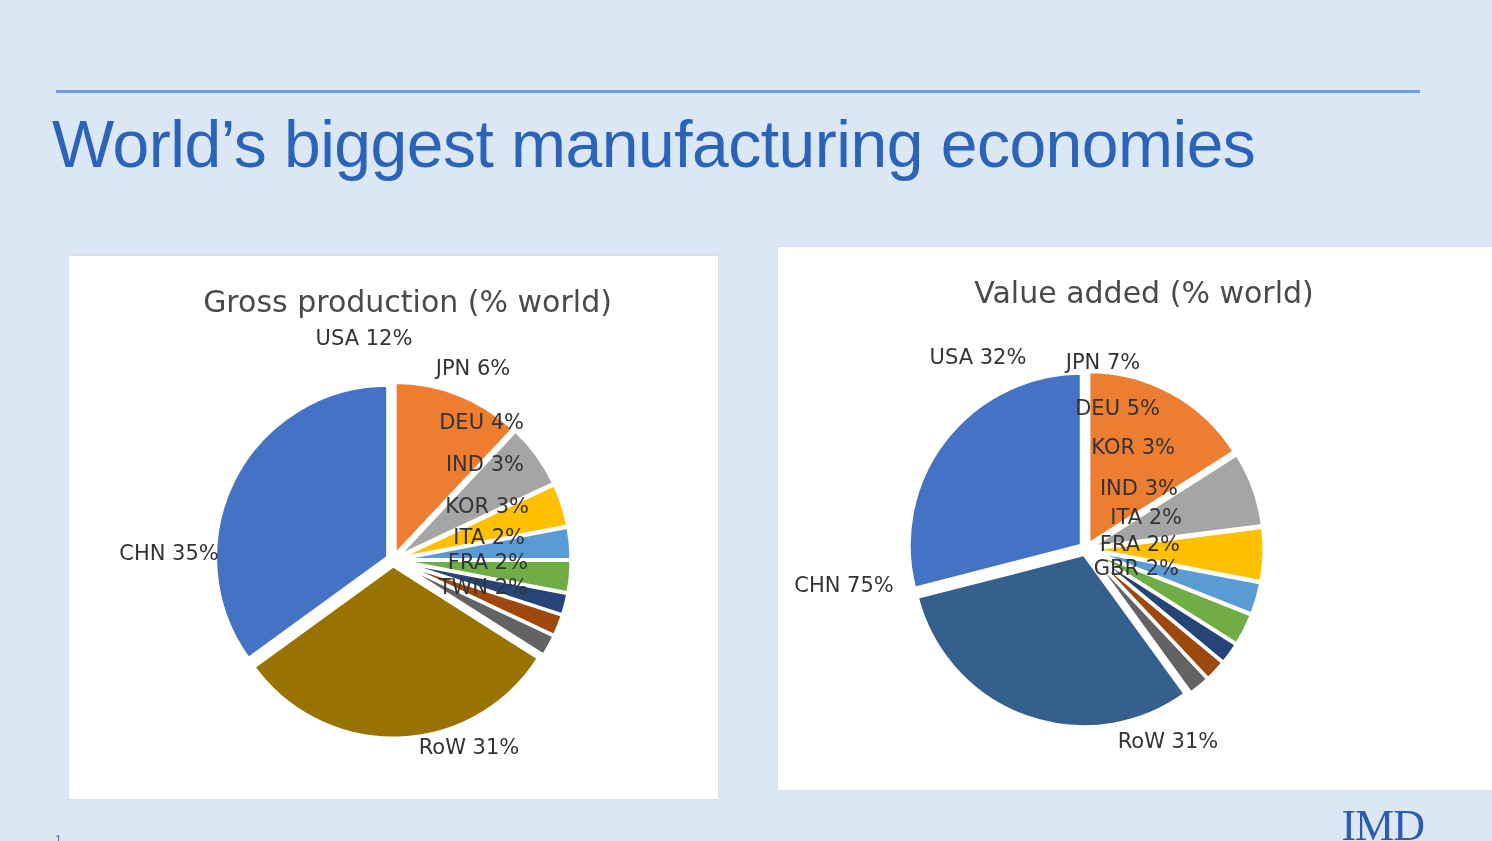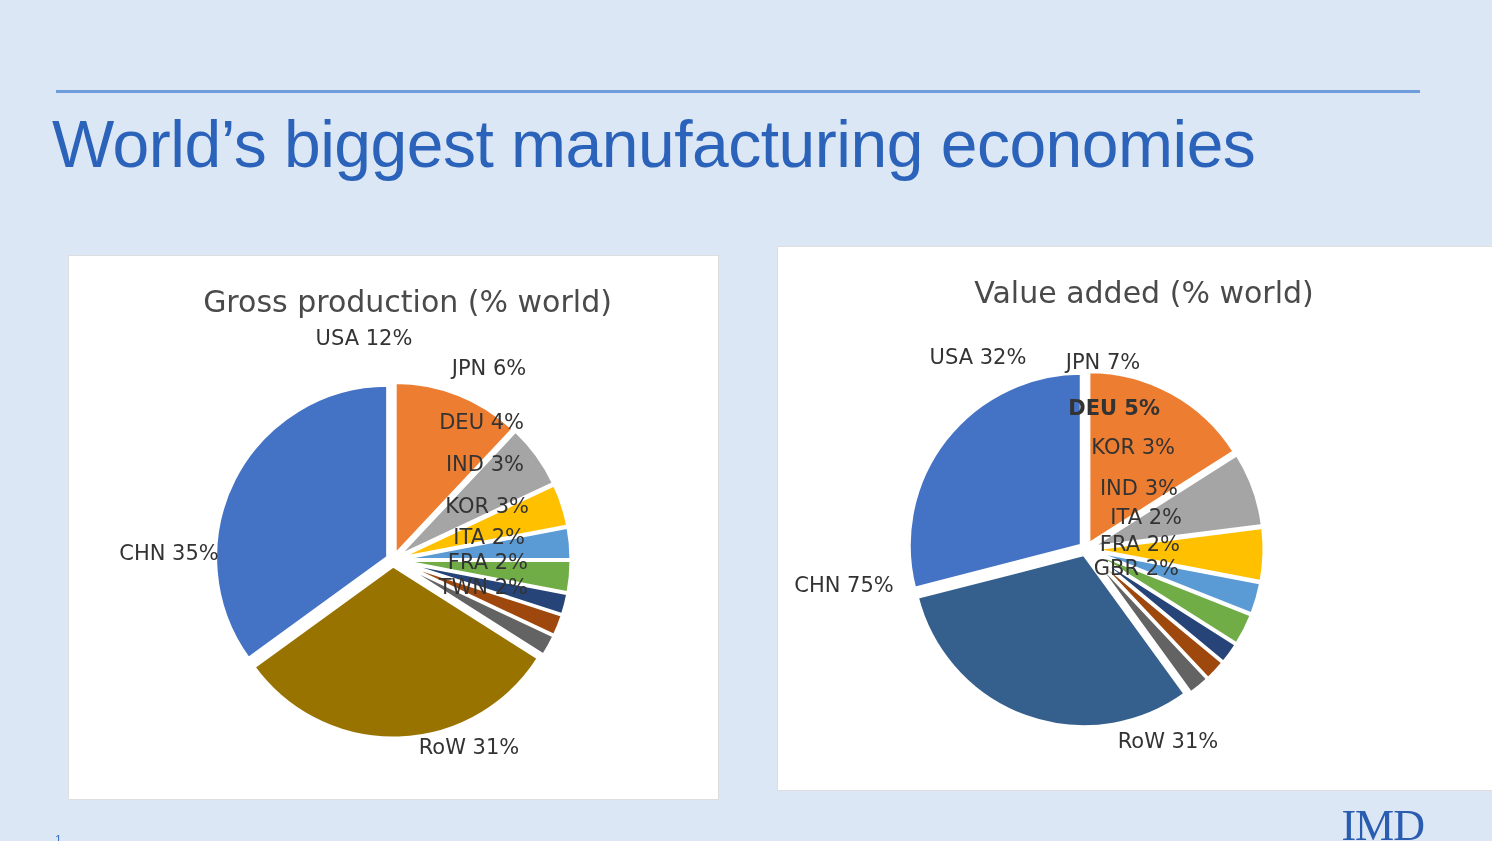--- a/index.html
+++ b/index.html
@@ -86,21 +86,21 @@
           <path d="M 329.7063390977709 302.1458980337503 L 485.3365921219263 228.91185988455783 A 172 172 0 0 1 498.65974622310534 269.9163119250057 Z" fill="#FFC000" stroke="#ffffff" stroke-width="3" stroke-linejoin="round"></path>
           <path d="M 329.9733717876185 303.4353501200889 L 498.92677891295295 271.2057640113443 A 172 172 0 0 1 501.9733717876185 303.4353501200889 Z" fill="#5B9BD5" stroke="#ffffff" stroke-width="3" stroke-linejoin="round"></path>
           <path d="M 329.9733717876185 304.5646498799111 L 501.9733717876185 304.5646498799111 A 172 172 0 0 1 498.92677891295295 336.7942359886557 Z" fill="#70AD47" stroke="#ffffff" stroke-width="3" stroke-linejoin="round"></path>
           <path d="M 329.8114989667718 305.49213932298915 L 498.76490609210623 337.7217254317338 A 172 172 0 0 1 493.3932197695382 358.6430623554801 Z" fill="#264478" stroke="#ffffff" stroke-width="3" stroke-linejoin="round"></path>
           <path d="M 329.5786589153295 306.2087473161081 L 493.1603797180959 359.359670348599 A 172 172 0 0 1 485.2089119394849 379.4427854653006 Z" fill="#9E480E" stroke="#ffffff" stroke-width="3" stroke-linejoin="round"></path>
           <path d="M 329.2578400802632 306.8905220446103 L 484.88809310441854 380.1245601938028 A 172 172 0 0 1 474.48224326660977 399.05273078099776 Z" fill="#636363" stroke="#ffffff" stroke-width="3" stroke-linejoin="round"></path>
           <path d="M 324.1884645544688 309.9970393621944 L 469.4128677408154 402.1592480985819 A 172 172 0 0 1 185.03754152197786 411.0961027564998 Z" fill="#997300" stroke="#ffffff" stroke-width="3" stroke-linejoin="round"></path>
           <path d="M 318.6539608548698 301.2760570015627 L 179.50303782237887 402.3751203958681 A 172 172 0 0 1 318.65396085486975 129.27605700156272 Z" fill="#4472C4" stroke="#ffffff" stroke-width="3" stroke-linejoin="round"></path>
         </svg>
         <div class="lbl c" style="left: 295px; top: 82px;">USA 12%</div>
-        <div class="lbl c" style="left: 420px; top: 112px;">JPN 6%</div>
+        <div class="lbl c" style="left: 404px; top: 112px;">JPN 6%</div>
         <div class="lbl l" style="left: 455px; top: 166px;">DEU 4%</div>
         <div class="lbl l" style="left: 455px; top: 208px;">IND 3%</div>
         <div class="lbl l" style="left: 460px; top: 250px;">KOR 3%</div>
         <div class="lbl l" style="left: 456px; top: 281px;">ITA  2%</div>
         <div class="lbl l" style="left: 459px; top: 306px;">FRA 2%</div>
         <div class="lbl l" style="left: 459px; top: 331px;">TWN 2%</div>
         <div class="lbl c" style="left: 400px; top: 491px;">RoW 31%</div>
         <div class="lbl c" style="left: 100px; top: 297px;">CHN 35%</div>
       </div>
   </div>
@@ -115,21 +115,21 @@
           <path d="M 313.76176211406164 303.67394663623537 L 482.7151692393961 335.90353274498005 A 172 172 0 0 1 473.68331768684084 366.99136969799997 Z" fill="#5B9BD5" stroke="#ffffff" stroke-width="3" stroke-linejoin="round"></path>
           <path d="M 313.3460391451302 304.7239429984373 L 473.26759471790945 368.0413660602019 A 172 172 0 0 1 458.5704423314768 396.8861517348247 Z" fill="#70AD47" stroke="#ffffff" stroke-width="3" stroke-linejoin="round"></path>
           <path d="M 312.8541019662497 305.52671151375483 L 458.0785051525962 397.68892025014225 A 172 172 0 0 1 445.38237972368546 415.16363775052946 Z" fill="#264478" stroke="#ffffff" stroke-width="3" stroke-linejoin="round"></path>
           <path d="M 312.37381176452845 306.1072826355721 L 444.90208952196423 415.74420887234675 A 172 172 0 0 1 430.115913984263 431.4898865520549 Z" fill="#9E480E" stroke="#ffffff" stroke-width="3" stroke-linejoin="round"></path>
           <path d="M 311.8245439384921 306.62307945665475 L 429.5666461582266 432.0056833731375 A 172 172 0 0 1 412.9236073327976 445.7740024891457 Z" fill="#636363" stroke="#ffffff" stroke-width="3" stroke-linejoin="round"></path>
           <path d="M 305.96757247852827 307.6452846137254 L 407.06663587283373 446.7962076462163 A 172 172 0 0 1 139.37126876440377 350.41994520608057 Z" fill="#35608D" stroke="#ffffff" stroke-width="3" stroke-linejoin="round"></path>
           <path d="M 303.25906992574585 298.32255767808215 L 136.66276621162135 341.09721827043734 A 172 172 0 0 1 303.2590699257457 126.32255767808215 Z" fill="#4472C4" stroke="#ffffff" stroke-width="3" stroke-linejoin="round"></path>
         </svg>
         <div class="lbl c" style="left: 200px; top: 110px;">USA 32%</div>
         <div class="lbl c" style="left: 325px; top: 115px;">JPN 7%</div>
-        <div class="lbl l" style="left: 382px; top: 161px; font-weight: bold;">DEU 5%</div>
+        <div class="lbl l" style="left: 382px; top: 161px;">DEU 5%</div>
         <div class="lbl l" style="left: 397px; top: 200px;">KOR 3%</div>
         <div class="lbl l" style="left: 400px; top: 241px;">IND 3%</div>
         <div class="lbl l" style="left: 404px; top: 270px;">ITA  2%</div>
         <div class="lbl l" style="left: 402px; top: 297px;">FRA 2%</div>
         <div class="lbl l" style="left: 401px; top: 321px; text-align: center;">GBR 2%</div>
         <div class="lbl c" style="left: 390px; top: 494px;">RoW 31%</div>
         <div class="lbl c" style="left: 66px; top: 338px;">CHN 75%</div>
       </div>
   </div>
 

